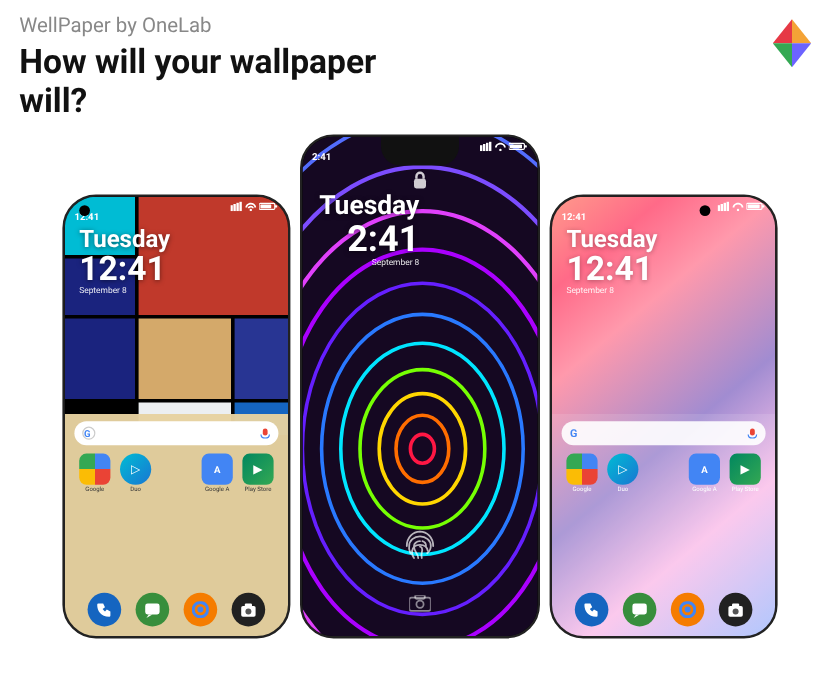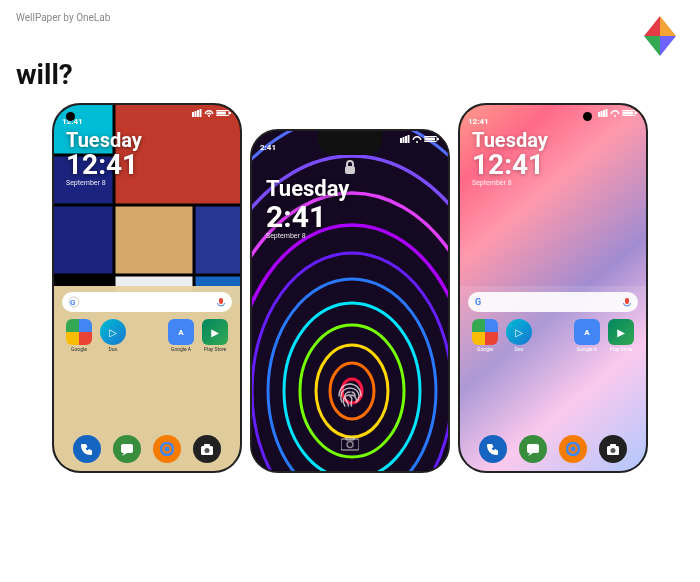--- a/index.html
+++ b/index.html
@@ -11,21 +11,21 @@
       overflow: hidden;
       position: relative;
     }
 
     
     .header {
       padding: 12px 16px 8px 16px;
       position: relative;
     }
     .app-label {
-      font-size: 10px;
+      font-size: 17px;
       color: #888;
       margin-bottom: 4px;
     }
     .main-title {
       font-size: 28px;
       font-weight: 700;
       color: #111;
       line-height: 1.15;
     }
 
@@ -58,42 +58,43 @@
       flex-shrink: 0;
     }
 
     .phone-left {
       width: 190px;
       height: 370px;
     }
 
     .phone-center {
       width: 200px;
-      height: 344px;
+      height: 420px;
+      text-align: right;
     }
 
     .phone-right {
       width: 190px;
       height: 370px;
     }
 
     .phone-screen {
       width: 100%;
       height: 100%;
       position: relative;
       overflow: hidden;
     }
   </style>
 </head>
 <body>
 
 <div class="header">
   <div class="app-label">WellPaper by OneLab</div>
   <div class="main-title">
-    <br>
+    <span>How will your wallpaper</span><br>
     <span>will?</span>
   </div>
 
   <div class="logo">
     <svg width="48" height="48" viewBox="0 0 48 48">
 
       <polygon points="24,4 40,24 24,24" fill="#f4a336"></polygon>
       <polygon points="24,4 8,24 24,24" fill="#e63946"></polygon>
       <polygon points="24,44 40,24 24,24" fill="#6c63ff"></polygon>
       <polygon points="24,44 8,24 24,24" fill="#34a853"></polygon>

